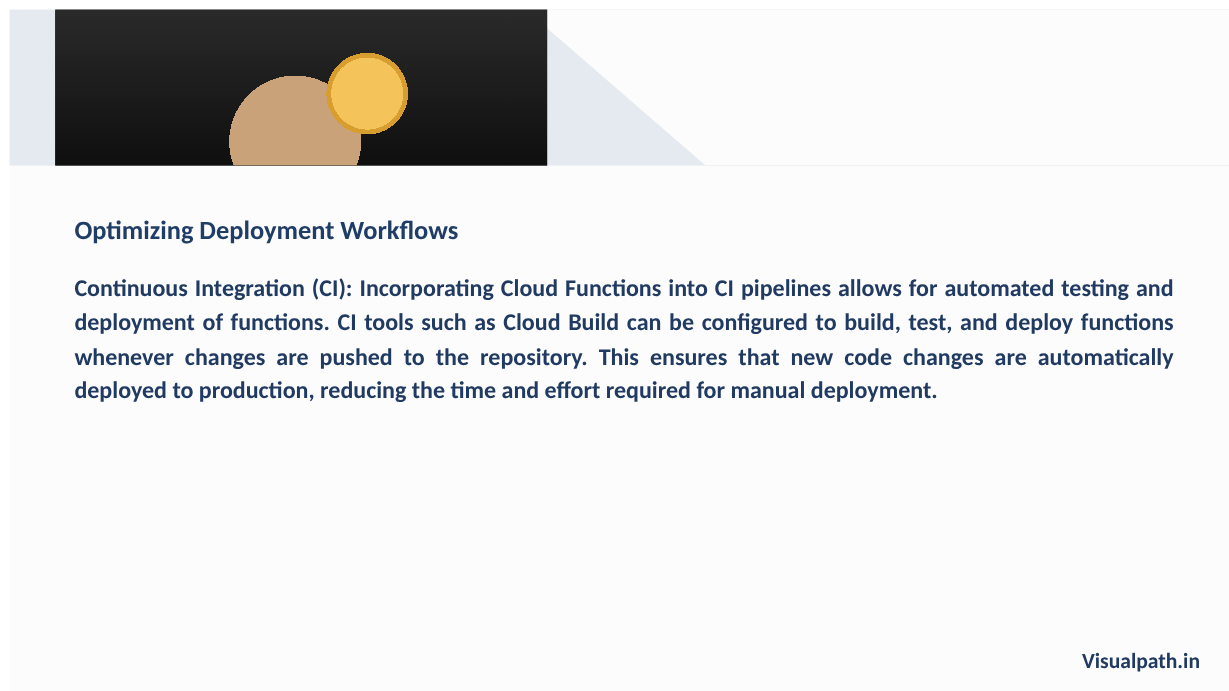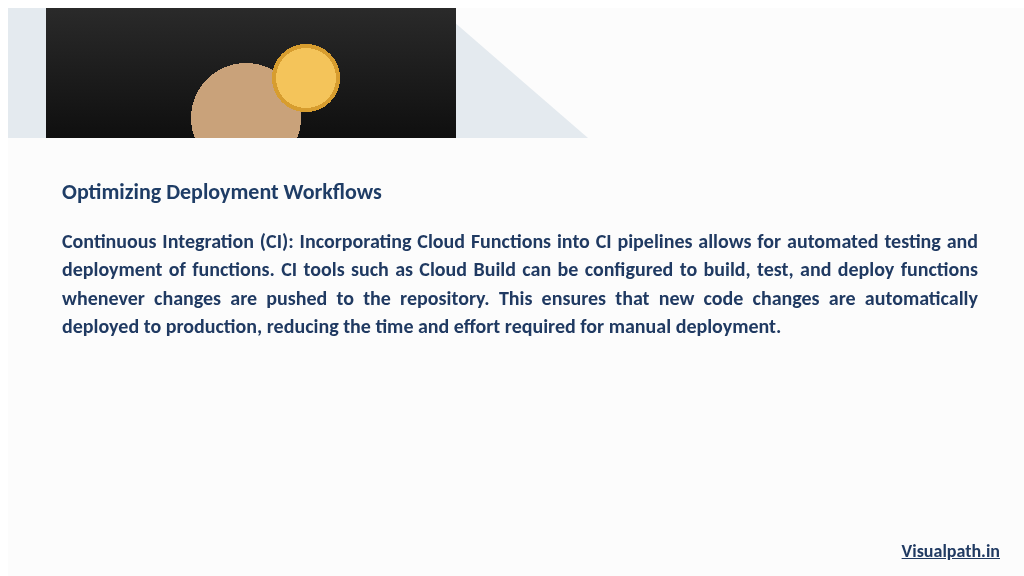--- a/index.html
+++ b/index.html
@@ -10,21 +10,21 @@
   .photo { position: absolute; top: 0; left: 38px; width: 410px; height: 130px; background: #1a1a1a; overflow: hidden; }
   .photo::after { content: ""; position: absolute; inset: 0; background:
       radial-gradient(circle at 260px 70px, #f4c45a 0 30px, #d79d2f 30px 34px, transparent 34px),
       radial-gradient(circle at 200px 110px, #c9a27a 0 55px, transparent 55px),
       linear-gradient(180deg, #2a2a2a 0%, #0f0f0f 100%);
   }
   .coin-mark { position: absolute; top: 48px; left: 286px; font-family: Arial, sans-serif; font-size: 36px; font-weight: 900; color: #5a3f10; transform: translate(-50%, 0); text-shadow: 0 1px 0 #b9933a; }
   .content { position: absolute; top: 162px; left: 46px; width: 932px; color: #1f3864; }
   .heading { font-size: 22px; font-weight: 700; color: #1f3d66; margin-bottom: 14px; }
   .para { font-size: 20px; line-height: 1.42; font-weight: 700; text-align: justify; margin-bottom: 16px; color: #203a62; }
-  .footer { position: absolute; right: 28px; bottom: 18px; font-size: 18px; font-weight: 700; color: #203a62; text-decoration: underline; }
+  .footer { position: absolute; right: 28px; bottom: 18px; font-size: 18px; font-weight: 700; color: #203a62; }
 </style>
 </head>
 <body>
 
 <div class="slide">
 
   <div class="banner"></div>
   <div class="banner-cut"></div>
 
   <div class="photo">

